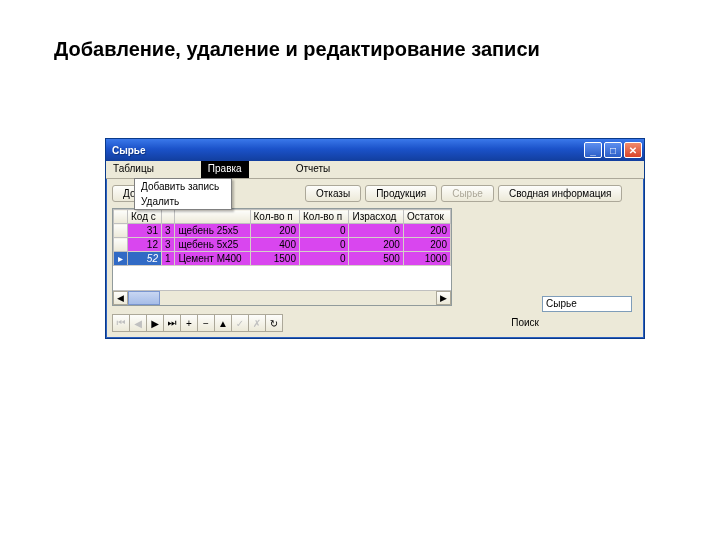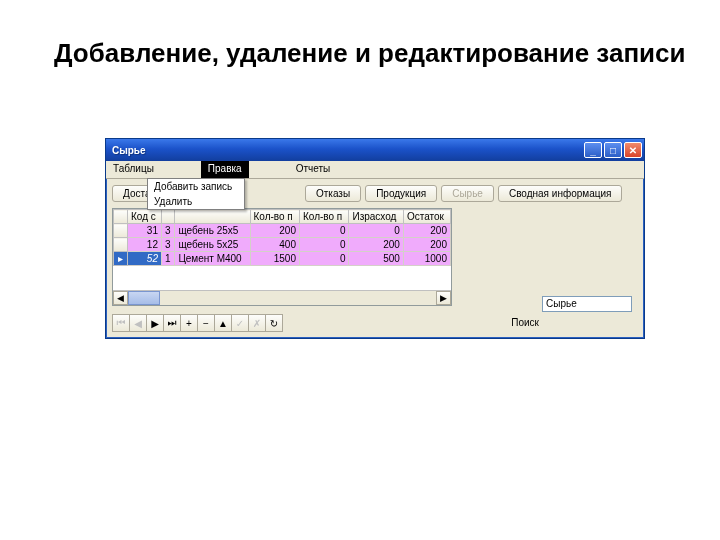--- a/index.html
+++ b/index.html
@@ -6,21 +6,21 @@
   body {
     margin: 0;
     font-family: Tahoma, Arial, sans-serif;
     font-size: 10px;
     background: #fff;
     width: 720px;
     height: 540px;
   }
   .slide-title {
     font-family: Arial, sans-serif;
-    font-size: 26px;
+    font-size: 20px;
     font-weight: bold;
     padding: 38px 0 0 54px;
     color: #000;
   }
   .window {
     position: absolute;
     left: 105px;
     top: 138px;
     width: 540px;
     border: 1px solid #0a3a8a;
@@ -58,21 +58,21 @@
     padding: 2px 7px;
     color: #000;
     cursor: default;
   }
   .menu-item.active {
     background: #000000;
     color: #fff;
   }
   .dropdown {
     position: absolute;
-    left: 147px;
+    left: 134px;
     top: 178px;
     background: #fff;
     border: 1px solid #808080;
     box-shadow: 2px 2px 2px rgba(0,0,0,.25);
     z-index: 10;
     font-size: 10px;
   }
   .dropdown .ditem {
     padding: 2px 12px 2px 6px;
     white-space: nowrap;
@@ -117,21 +117,21 @@
     border: 1px solid #c0c0c0;
     padding: 1px 3px;
     font-weight: normal;
     text-align: left;
     white-space: nowrap;
   }
   .grid td {
     border: 1px solid #d4d0c8;
     padding: 1px 3px;
     white-space: nowrap;
-    background: #f0abfc;
+    background: #d946ef;
   }
   .grid td.num { text-align: right; }
   .rowhdr {
     width: 14px;
     background: linear-gradient(#fdfdfb,#ece9d8) !important;
     border: 1px solid #c0c0c0 !important;
     text-align: center;
   }
   .rowhdr.sel {
     background: #316ac5 !important;

